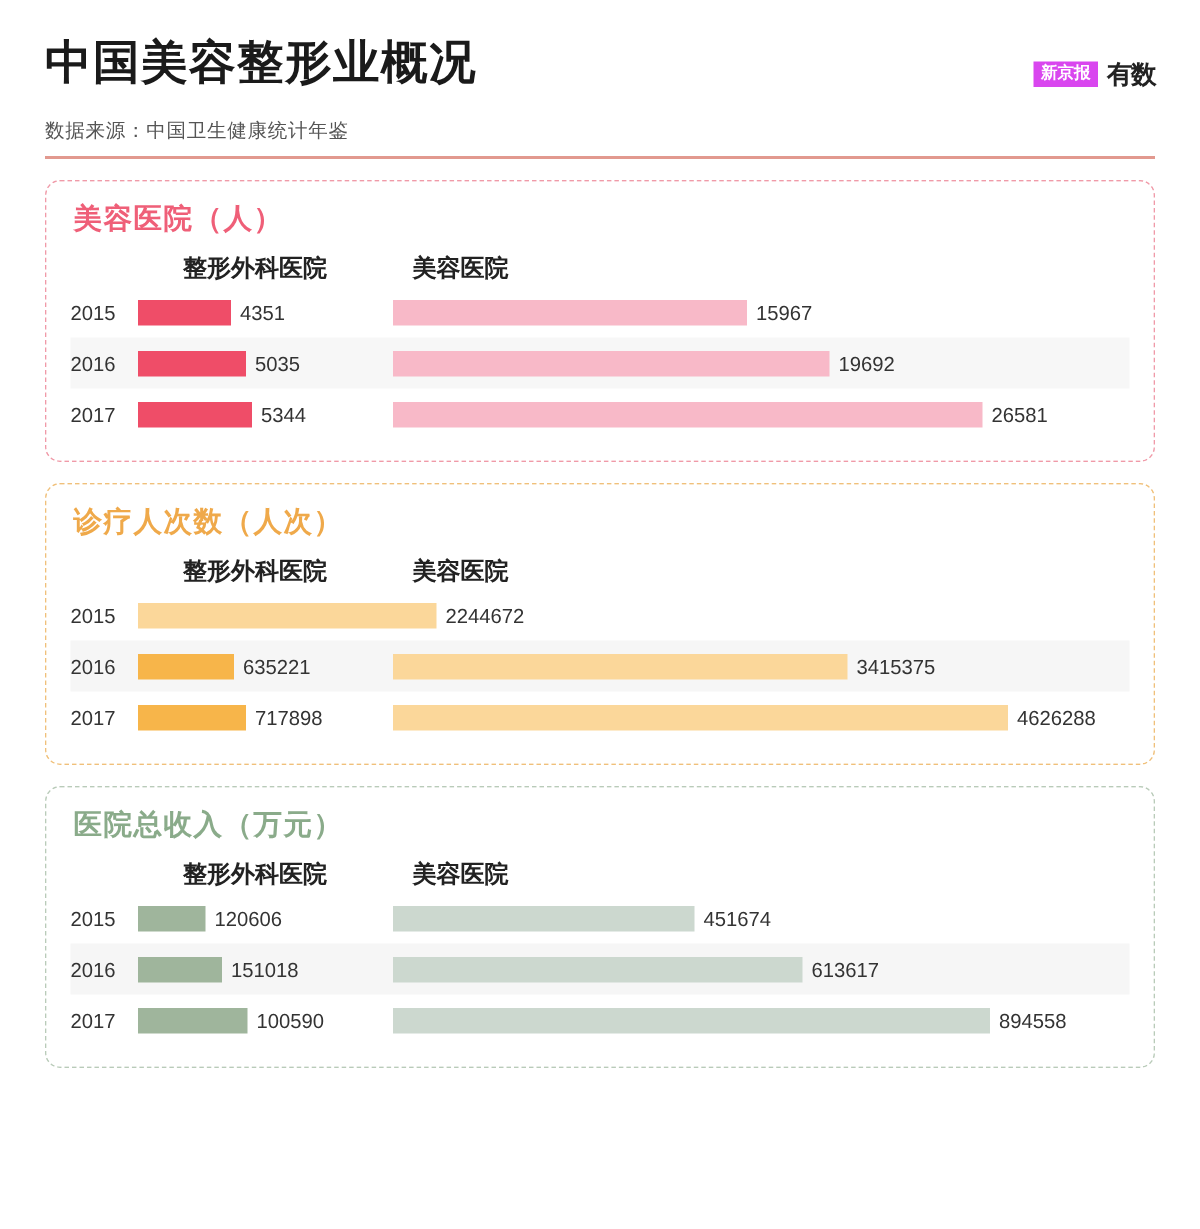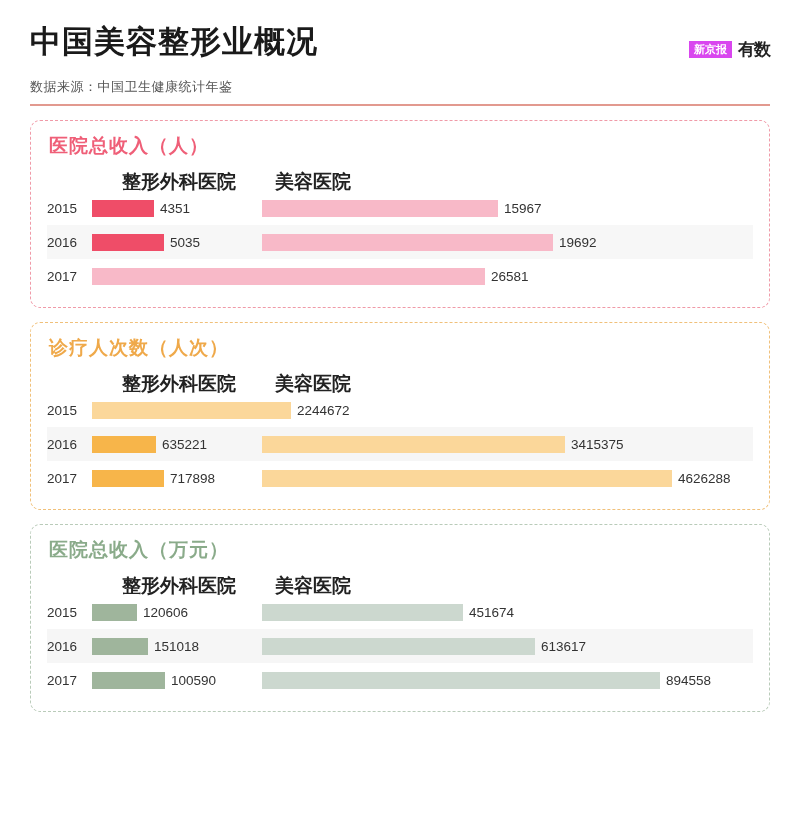--- a/index.html
+++ b/index.html
@@ -91,21 +91,21 @@
     margin: 0 0 4px 2px;
   }
   .pink   .section-title { color: #ef5f78; }
   .orange .section-title { color: #efa94a; }
   .green  .section-title { color: #8aab8a; }
 
   .col-headers {
     position: relative;
     height: 24px;
     margin-top: 8px;
-    font-size: 19px;
+    font-size: 16px;
     font-weight: bold;
     color: #222;
   }
   .col-a-head { position: absolute; left: 75px; top: 2px; }
   .col-b-head { position: absolute; left: 228px; top: 2px; }
 
   .row {
     position: relative;
     height: 34px;
     display: flex;
@@ -166,21 +166,21 @@
     <h1 class="title">中国美容整形业概况</h1>
     <div class="source">数据来源：中国卫生健康统计年鉴</div>
     <div class="logo">
       <span class="logo-box">新京报</span>
       <span class="logo-text">有数</span>
     </div>
     <div class="rule"></div>
   </div>
 
   <div class="section pink">
-    <div class="section-title">医院总收入（人）</div>
+    <div class="section-title">美容医院（人）</div>
     <div class="col-headers">
       <span class="col-a-head">整形外科医院</span>
       <span class="col-b-head">美容医院</span>
     </div>
 
     <div class="row">
       <div class="row-inner">
         <div class="year">2015</div>
         <div class="bar-group-a">
           <div class="bar a" style="width:62px"></div>
@@ -203,20 +203,24 @@
         <div class="bar-group-b">
           <div class="bar b" style="width:291px"></div>
           <div class="val">19692</div>
         </div>
       </div>
     </div>
 
     <div class="row">
       <div class="row-inner">
         <div class="year">2017</div>
+        <div class="bar-group-a">
+          <div class="bar a" style="width:76px"></div>
+          <div class="val">5344</div>
+        </div>
         <div class="bar-group-b">
           <div class="bar b" style="width:393px"></div>
           <div class="val">26581</div>
         </div>
       </div>
     </div>
   </div>
 
   <div class="section orange">
     <div class="section-title">诊疗人次数（人次）</div>

